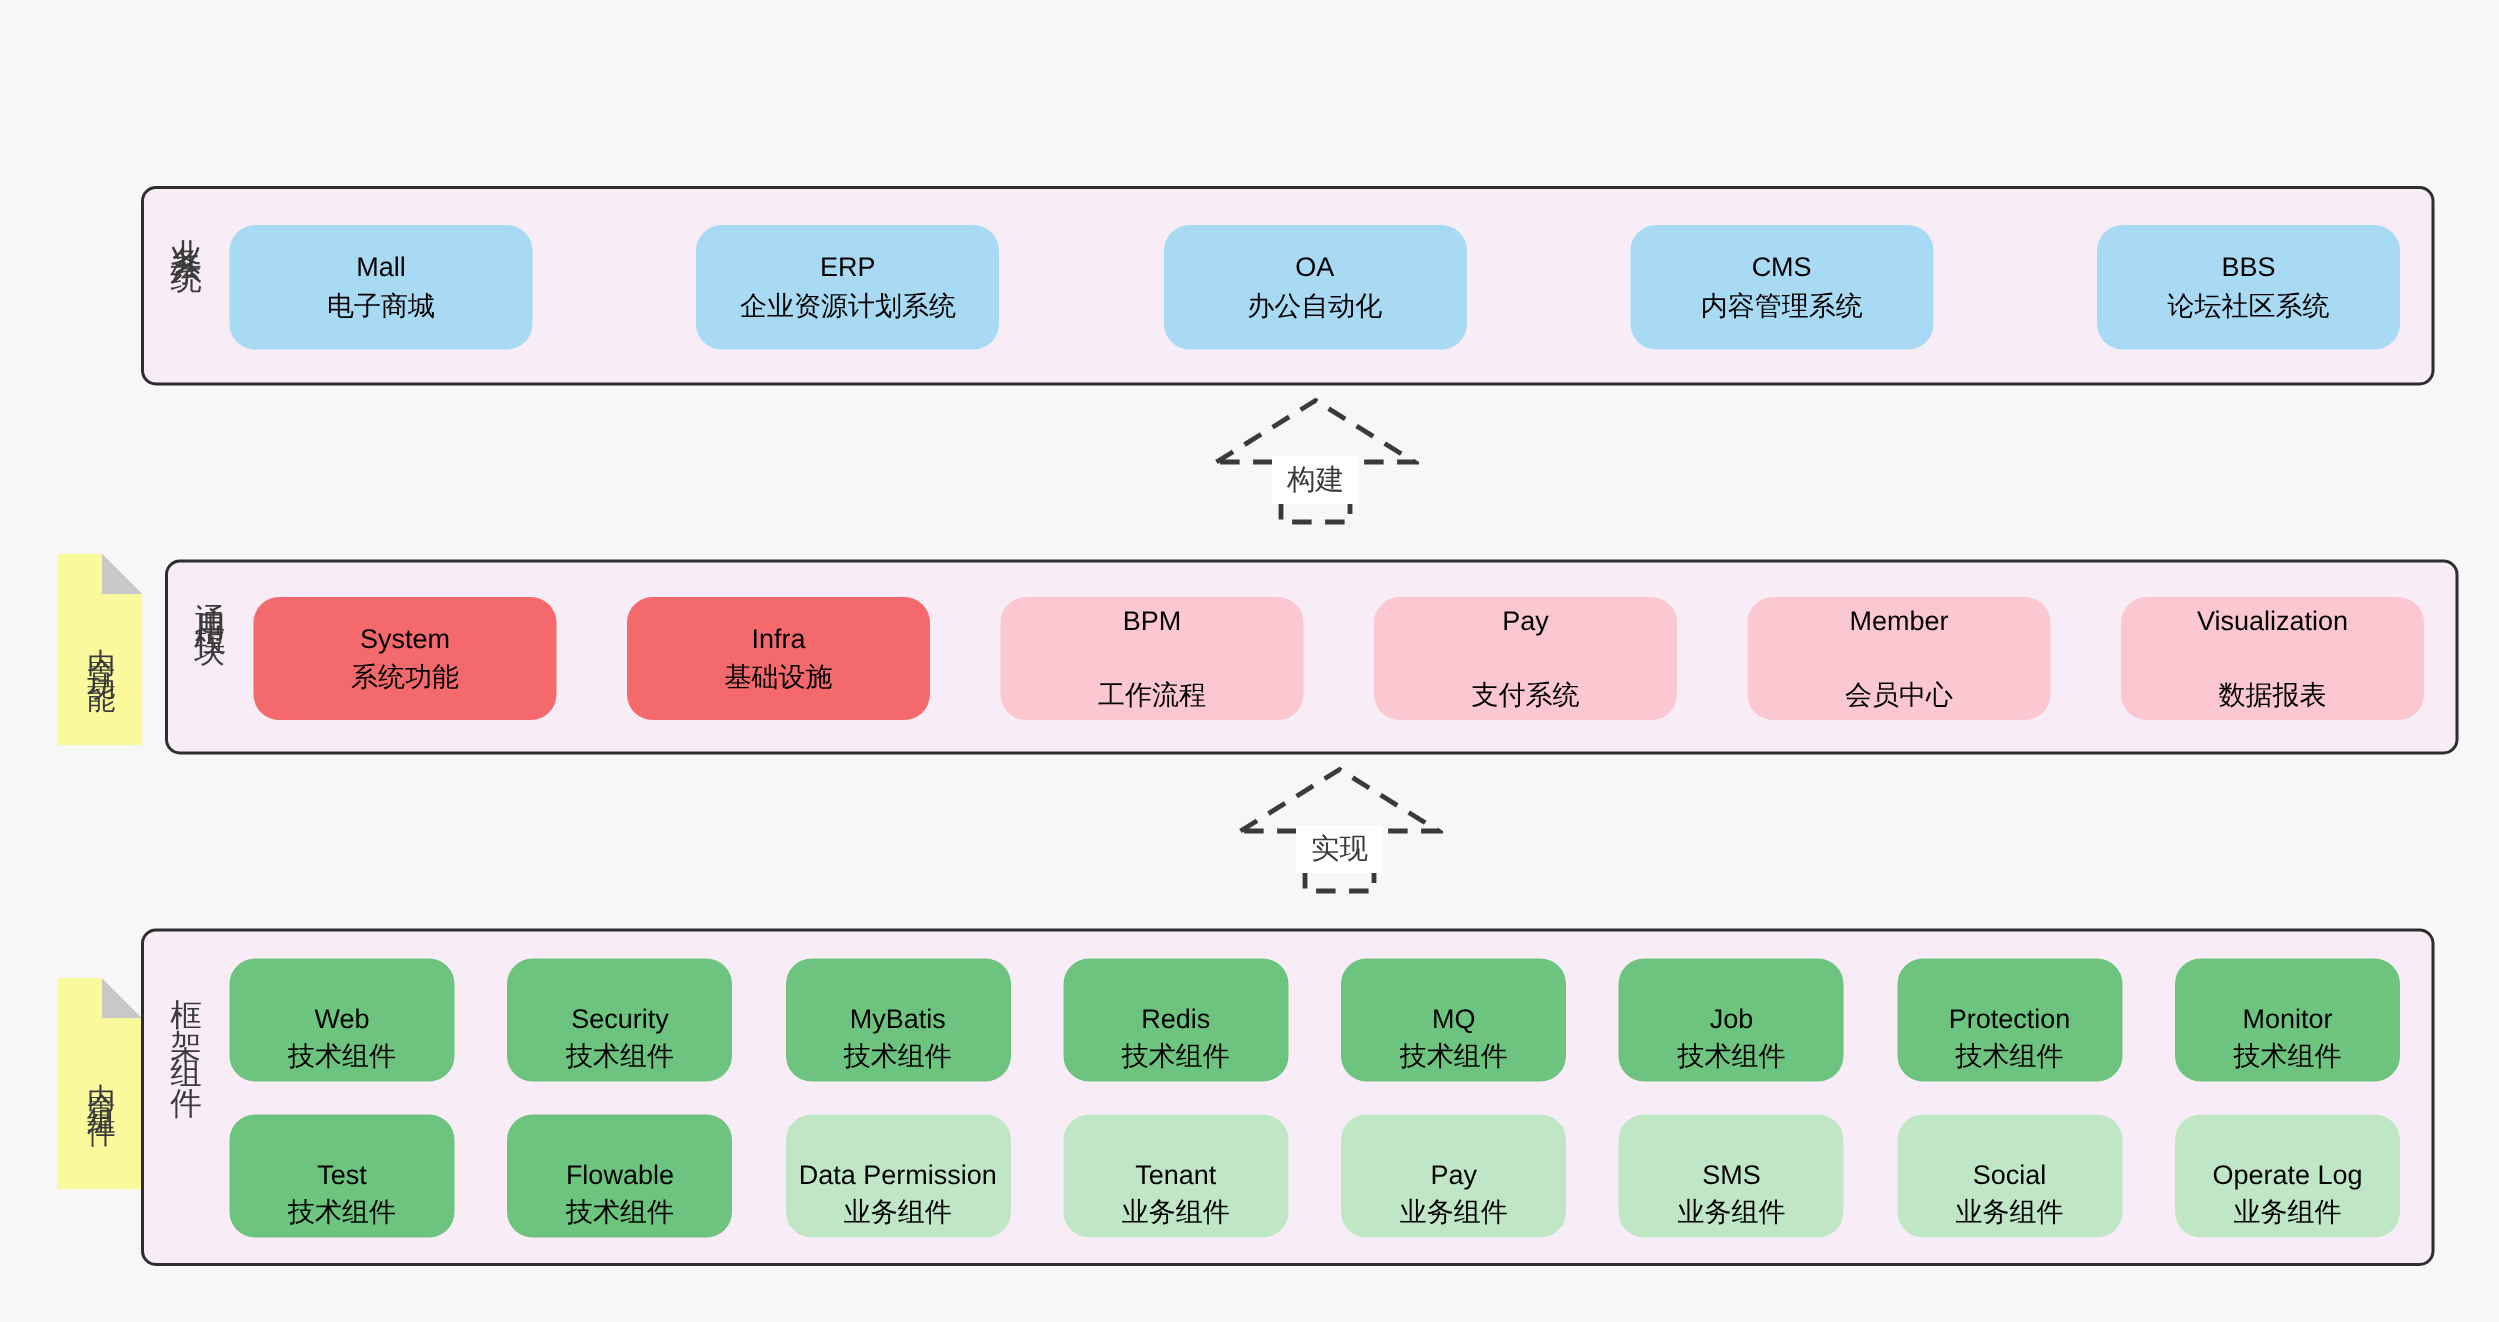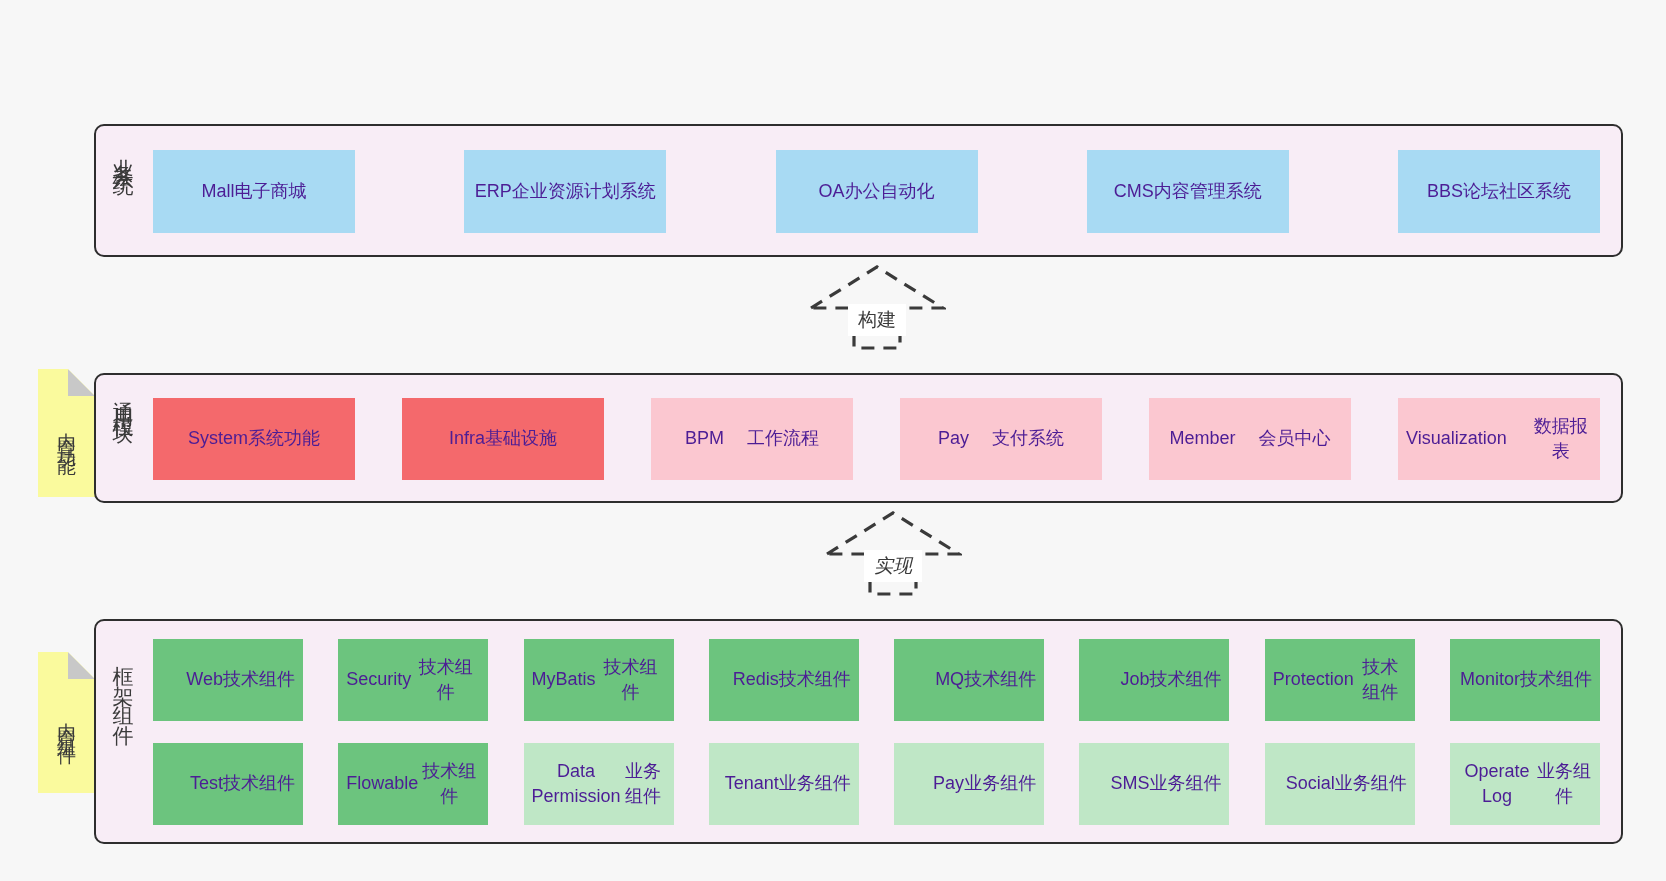--- a/index.html
+++ b/index.html
@@ -2,37 +2,37 @@
 <html><head>
 <meta charset="utf-8">
 <style>
   html,body{margin:0;padding:0;}
   body{font-family:"Liberation Sans",sans-serif;background:#f7f7f7;}
   .stage{position:relative;width:1666px;height:881px;background:#f7f7f7;overflow:hidden;}
 
   .container{position:absolute;left:94px;width:1529px;background:#f8edf6;
              border:2px solid #2e2e2e;border-radius:10px;box-sizing:border-box;}
   #layer-business{top:124px;height:133px;}
-  #layer-modules{top:373px;height:130px;}
+  #layer-modules{top:373px;height:130px;margin-left:16px;}
   #layer-framework{top:619px;height:225px;}
 
   .vlabel{position:absolute;left:13px;writing-mode:vertical-rl;text-orientation:upright;
           font-size:21px;color:#3a3a3a;white-space:nowrap;}
   #layer-business .vlabel{top:16px;letter-spacing:5px;}
   #layer-modules .vlabel{top:10px;letter-spacing:7px;}
   #layer-framework .vlabel{top:28px;letter-spacing:20px;}
 
   .row{position:absolute;left:57px;width:1447px;display:flex;justify-content:space-between;}
   #layer-business .row{top:24px;height:83px;}
   #layer-modules .row{top:23px;height:82px;}
   #layer-framework .row1{top:18px;height:82px;}
   #layer-framework .row2{top:122px;height:82px;}
 
-  .box{border-radius:0;display:flex;align-items:center;
-       justify-content:center;text-align:center;color:#4c1d95;box-sizing:border-box;padding:4px 8px;}
+  .box{border-radius:17px;display:flex;flex-direction:column;align-items:center;
+       justify-content:center;text-align:center;color:#000000;box-sizing:border-box;padding:4px 8px;}
   .w202{width:202px;}
   .w150{width:150px;justify-content:flex-end;}
   .box .bn{font-size:18px;line-height:1.4;}
   .box .bd{font-size:18px;line-height:1.4;}
   .blue{background:#a8daf3;}
   .red{background:#f4696c;}
   .pink{background:#fbc7d0;gap:23px;}
   .gdark{background:#6cc47e;}
   .glight{background:#bfe7c6;}
 
@@ -47,21 +47,21 @@
                letter-spacing:8px;color:#3a3a3a;white-space:nowrap;}
   .container{z-index:1;}
 
   .arrow{position:absolute;width:138px;height:86px;z-index:0;}
   #arrow-build{left:808px;top:264px;}
   #arrow-implement{left:824px;top:510px;}
   .arrow path{fill:none;stroke:#3a3a3a;stroke-width:3.2;stroke-dasharray:13 9;}
   .arrow-label{position:absolute;background:#ffffff;font-size:19px;color:#3a3a3a;
                width:58px;height:32px;display:flex;align-items:center;justify-content:center;z-index:1;}
   #arrow-build-label{left:848px;top:304px;}
-  #arrow-implement-label{left:864px;top:550px;font-style:italic;}
+  #arrow-implement-label{left:864px;top:550px;}
 </style>
 </head>
 <body>
 
 <div class="stage">
 
   <div class="note" id="note-functions">
     <span class="fold"></span>
     <span class="ntext">内置功能</span>
   </div>

